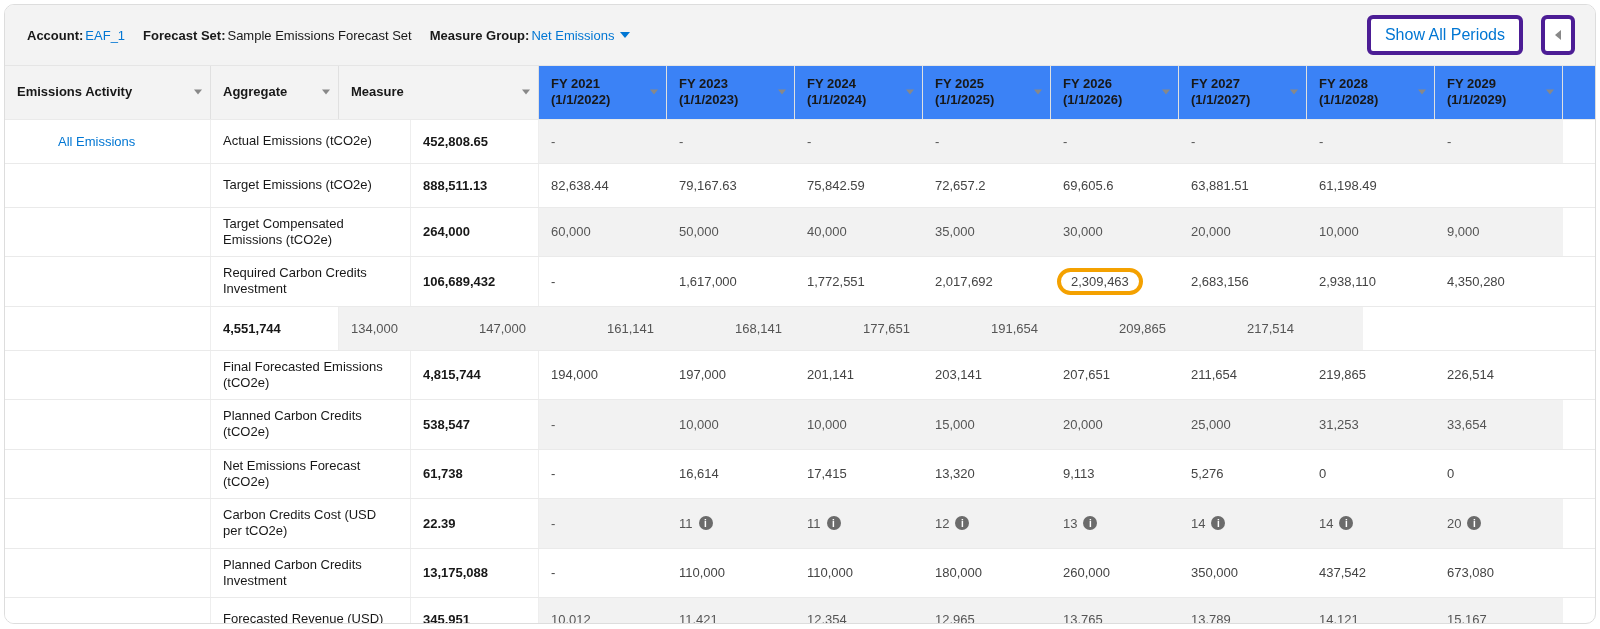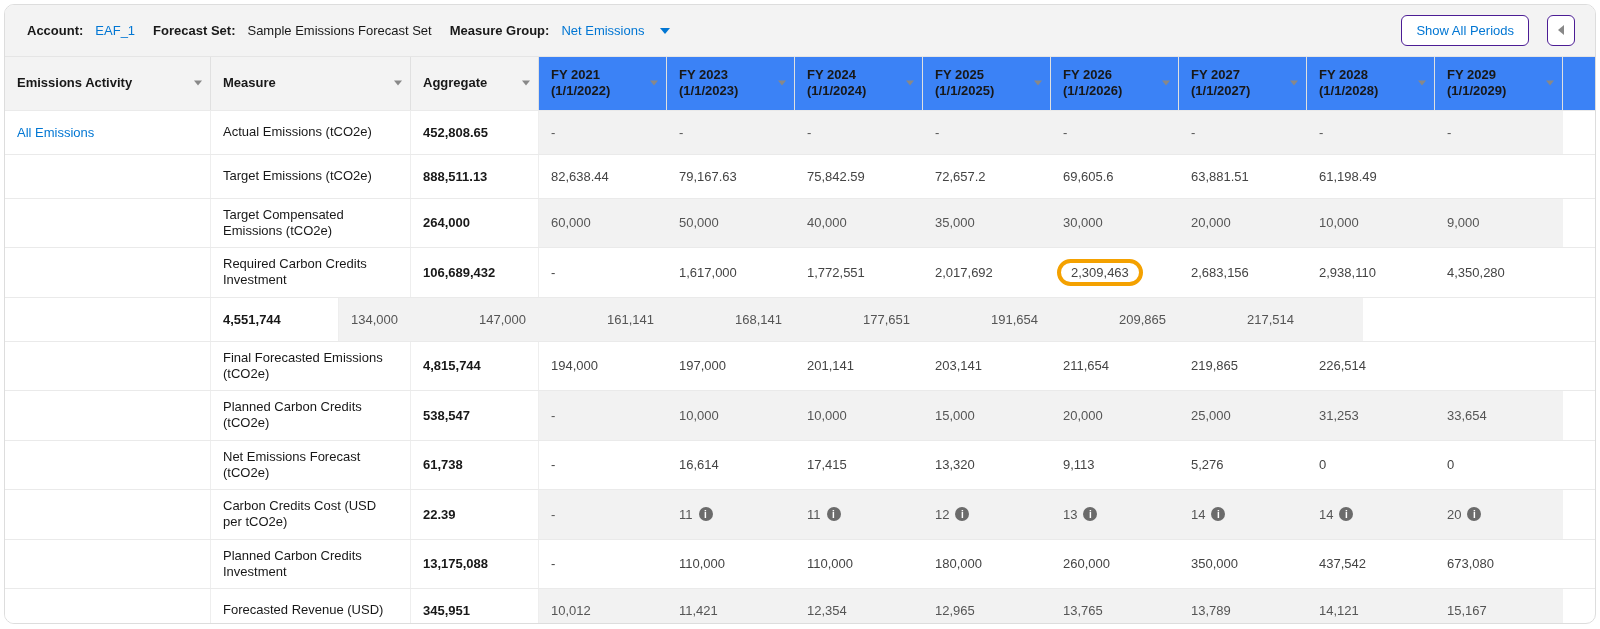--- a/index.html
+++ b/index.html
@@ -26,29 +26,29 @@
   display: flex;
   align-items: center;
   gap: 18px;
   padding: 10px 20px 10px 22px;
   background: #f3f3f3;
   border-bottom: 1px solid #e5e5e5;
 }
 .topbar .label { font-weight: 600; }
 .topbar .link { color: #0176d3; cursor: pointer; }
 .topbar .group {
-  display: flex; gap: 12px; align-items: center;
+  display: flex; gap: 2px; align-items: center;
 }
 .spacer { flex: 1; }
 .btn {
   background: #fff;
-  border: 1px solid #4c1d95;
+  border: 4px solid #4c1d95;
   border-radius: 6px;
   padding: 7px 14px;
-  font-size: 13px;
+  font-size: 16px;
   color: #0176d3;
   cursor: pointer;
 }
 .btn.iconbtn { padding: 7px 10px; color:#555;}
 .caret-down {
   display: inline-block; width:0; height:0;
   border-left:5px solid transparent; border-right:5px solid transparent;
   border-top:6px solid #0176d3; margin-left:4px; vertical-align:middle;
 }
 .caret-left {
@@ -82,21 +82,21 @@
   cursor:pointer;
 }
 .body .row:nth-child(odd) .c-fy { background:#f2f2f2; color:#555; }
 .body .row:nth-child(even) .c-fy { background:#fff; color:#444; }
 .body .row .c-activity, .body .row .c-measure, .body .row .c-agg { background:#fff; }
 .body .cell { border-right:none; }
 .body .c-activity, .body .c-measure { color:#181818; }
 .body .c-measure { border-right:1px solid #eee; }
 .body .c-activity { border-right:1px solid #eee; }
 .body .c-agg { border-right:1px solid #eee; font-weight:600; }
-.link-blue { color:#0176d3; cursor:pointer;}
+.link-blue { color:#0176d3; cursor:pointer;margin-left:41px;}
 .hdr .c-agg, .hdr .c-measure, .hdr .c-activity { background:#f3f3f3; }
 .highlight-wrap {
   border: 4px solid #f4a100;
   border-radius: 14px;
   padding: 2px 10px;
   margin:-4px -6px;
   display:inline-block;
 }
 .info-dot {
   display:inline-flex; align-items:center; justify-content:center;
@@ -134,28 +134,28 @@
     </button>
   </div>
 
   <div class="grid">
     <div class="hdr">
       <div class="row">
         <div class="cell c-activity">
           <span class="wrap">Emissions Activity</span>
           <span class="caret-col"></span>
         </div>
+        <div class="cell c-agg">
+          <span class="wrap">Aggregate</span>
+          <span class="caret-col"></span>
+        </div>
         <div class="cell c-measure">
           <span class="wrap">Measure</span>
           <span class="caret-col"></span>
         </div>
-        <div class="cell c-agg">
-          <span class="wrap">Aggregate</span>
-          <span class="caret-col"></span>
-        </div>
         <div id="fy-headers" style="display:flex;">
             <div class="cell c-fy">
               <span class="wrap">
                 <span class="line2">FY 2021</span>
                 <span class="line2">(1/1/2022)</span>
               </span>
               <span class="caret-col"></span>
             </div>
             <div class="cell c-fy">
               <span class="wrap">
@@ -373,20 +373,23 @@
           <div class="cell c-fy">
             <span>197,000</span>
           </div>
           <div class="cell c-fy">
             <span>201,141</span>
           </div>
           <div class="cell c-fy">
             <span>203,141</span>
           </div>
           <div class="cell c-fy">
+            <span>207,651</span>
+          </div>
+          <div class="cell c-fy">
             <span>211,654</span>
           </div>
           <div class="cell c-fy">
             <span>219,865</span>
           </div>
           <div class="cell c-fy">
             <span>226,514</span>
           </div>
         </div>
         <div class="row">

